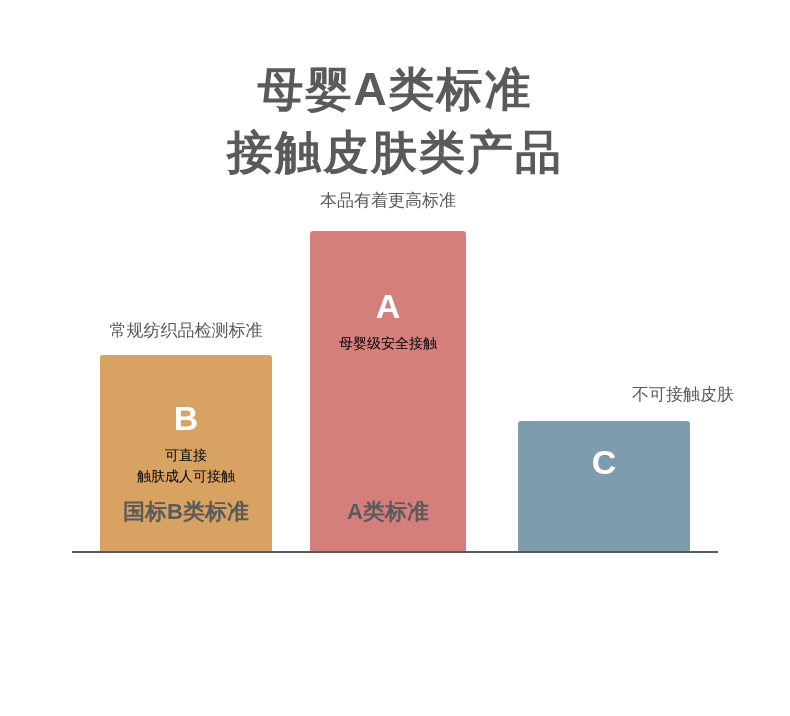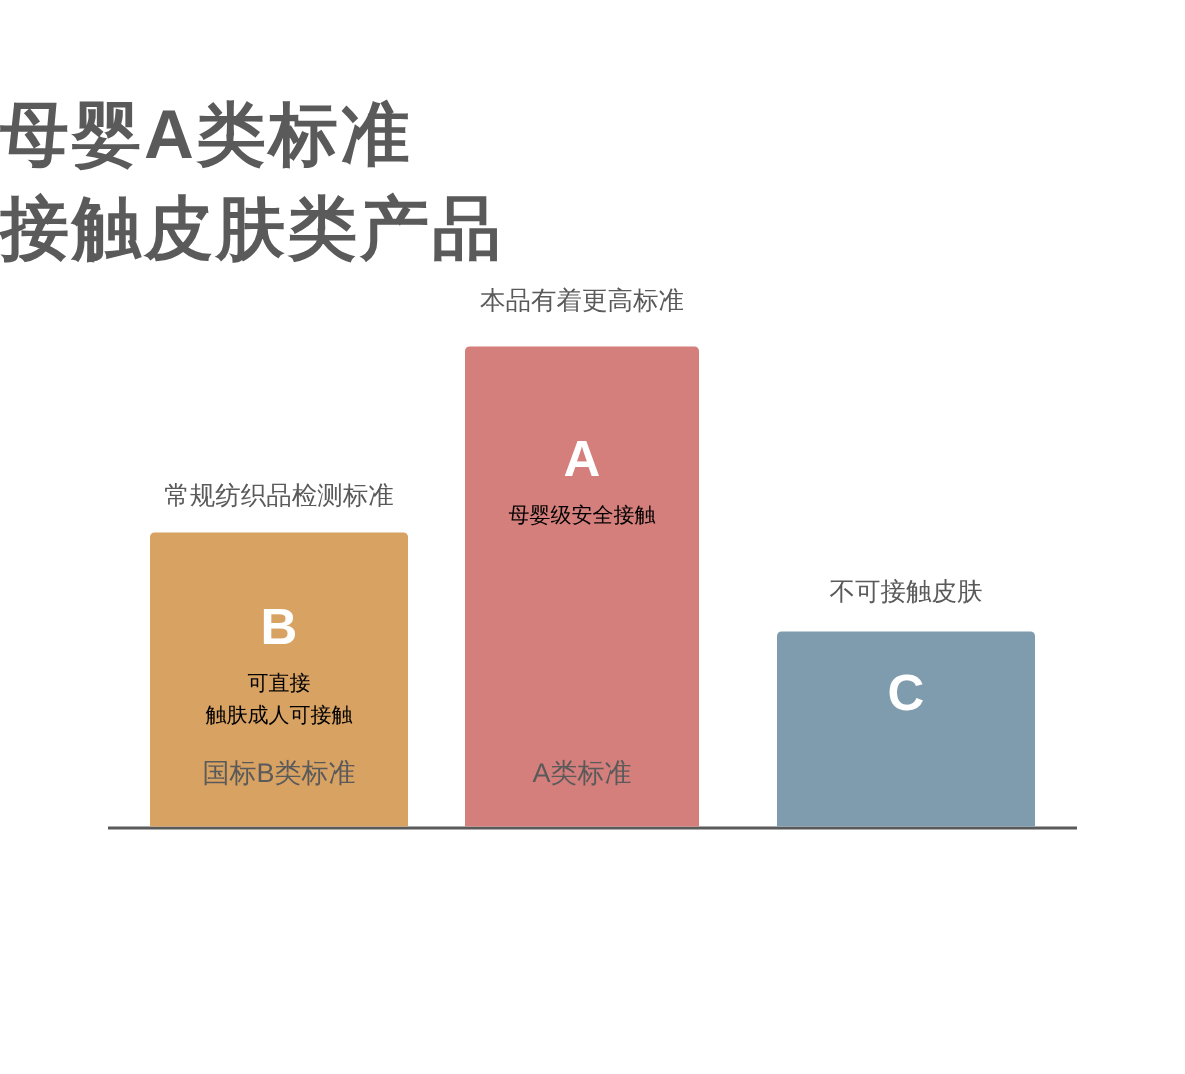--- a/index.html
+++ b/index.html
@@ -11,21 +11,21 @@
     height: 716px;
     background: #ffffff;
     font-family: "Liberation Sans", "DejaVu Sans", sans-serif;
     color: #4a4a4a;
     overflow: hidden;
     position: relative;
   }
 
   
   .headline {
-    text-align: left;
+    text-align: center;
     padding-top: 58px;
   }
   .headline-line {
     font-size: 46px;
     font-weight: bold;
     color: #5a5a5a;
     letter-spacing: 2px;
     line-height: 1.38;
   }
 
@@ -87,33 +87,34 @@
     line-height: 1.5;
     margin-top: 10px;
   }
   .sub div { white-space: nowrap; }
 
   .axis-label {
     position: absolute;
     bottom: 24px;
     width: 100%;
     text-align: center;
-    font-size: 18px;
+    font-size: 22px;
     color: #5a5a5a;
     white-space: nowrap;
+    font-weight: bold;
   }
 
   
   #col-b   { left: 100px;  width: 172px; }
   #col-a   { left: 310px;  width: 156px; }
   #col-c   { left: 518px;  width: 172px; }
 
   #cap-b { top: -36px; }
   #cap-a { top: -42px; }
-  #cap-c { top: -38px; }
+  #cap-c { top: -38px; text-align: right; }
 </style>
 </head>
 <body>
 
 <div class="headline">
   <div class="headline-line">母婴A类标准</div>
   <div class="headline-line">接触皮肤类产品</div>
 </div>
 
 <div class="chart">

